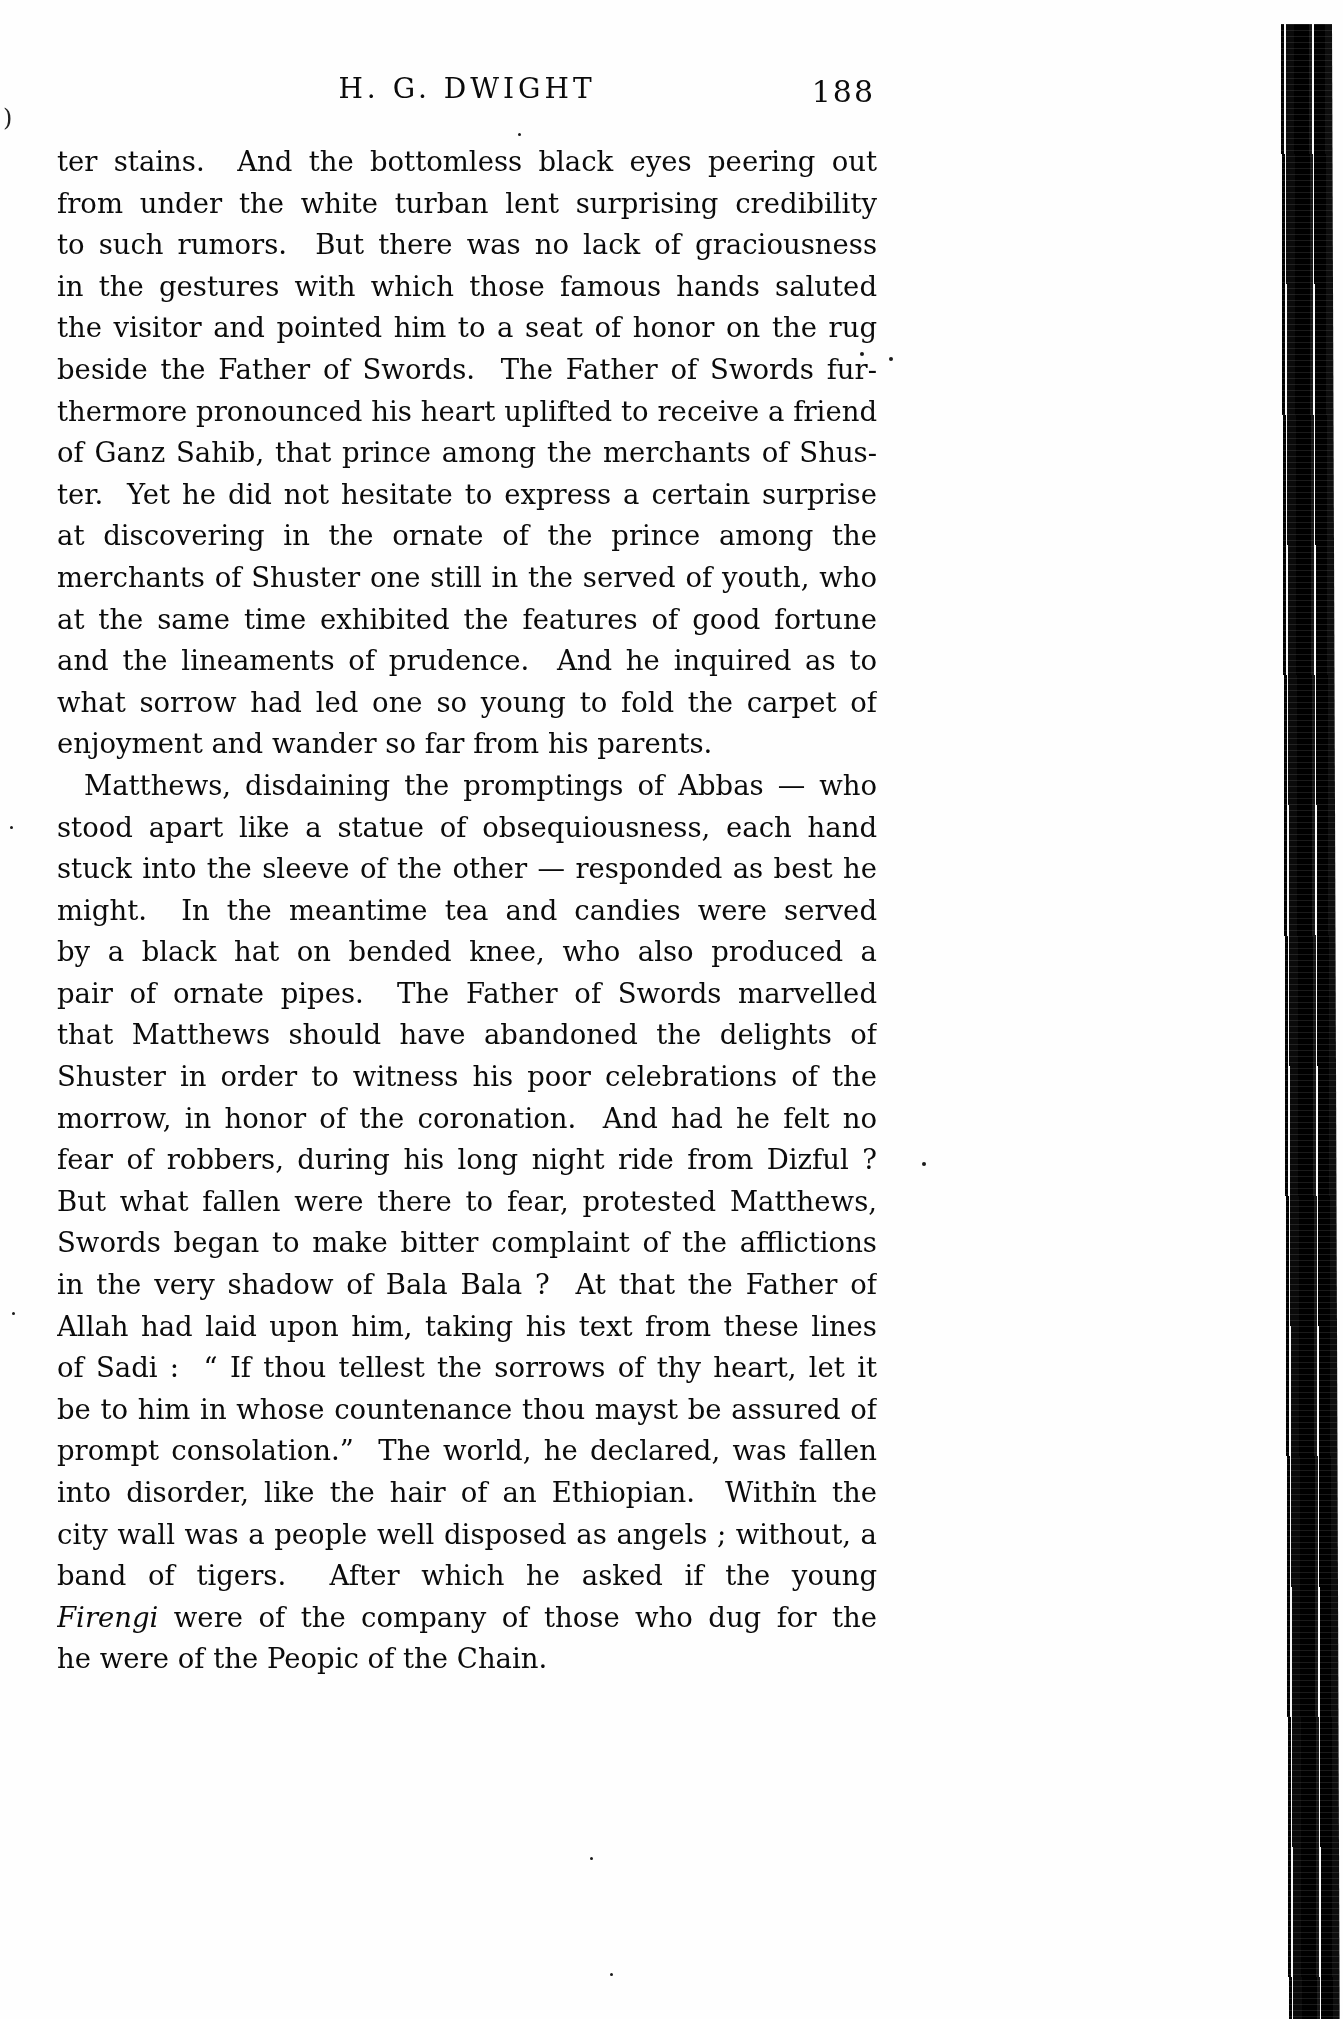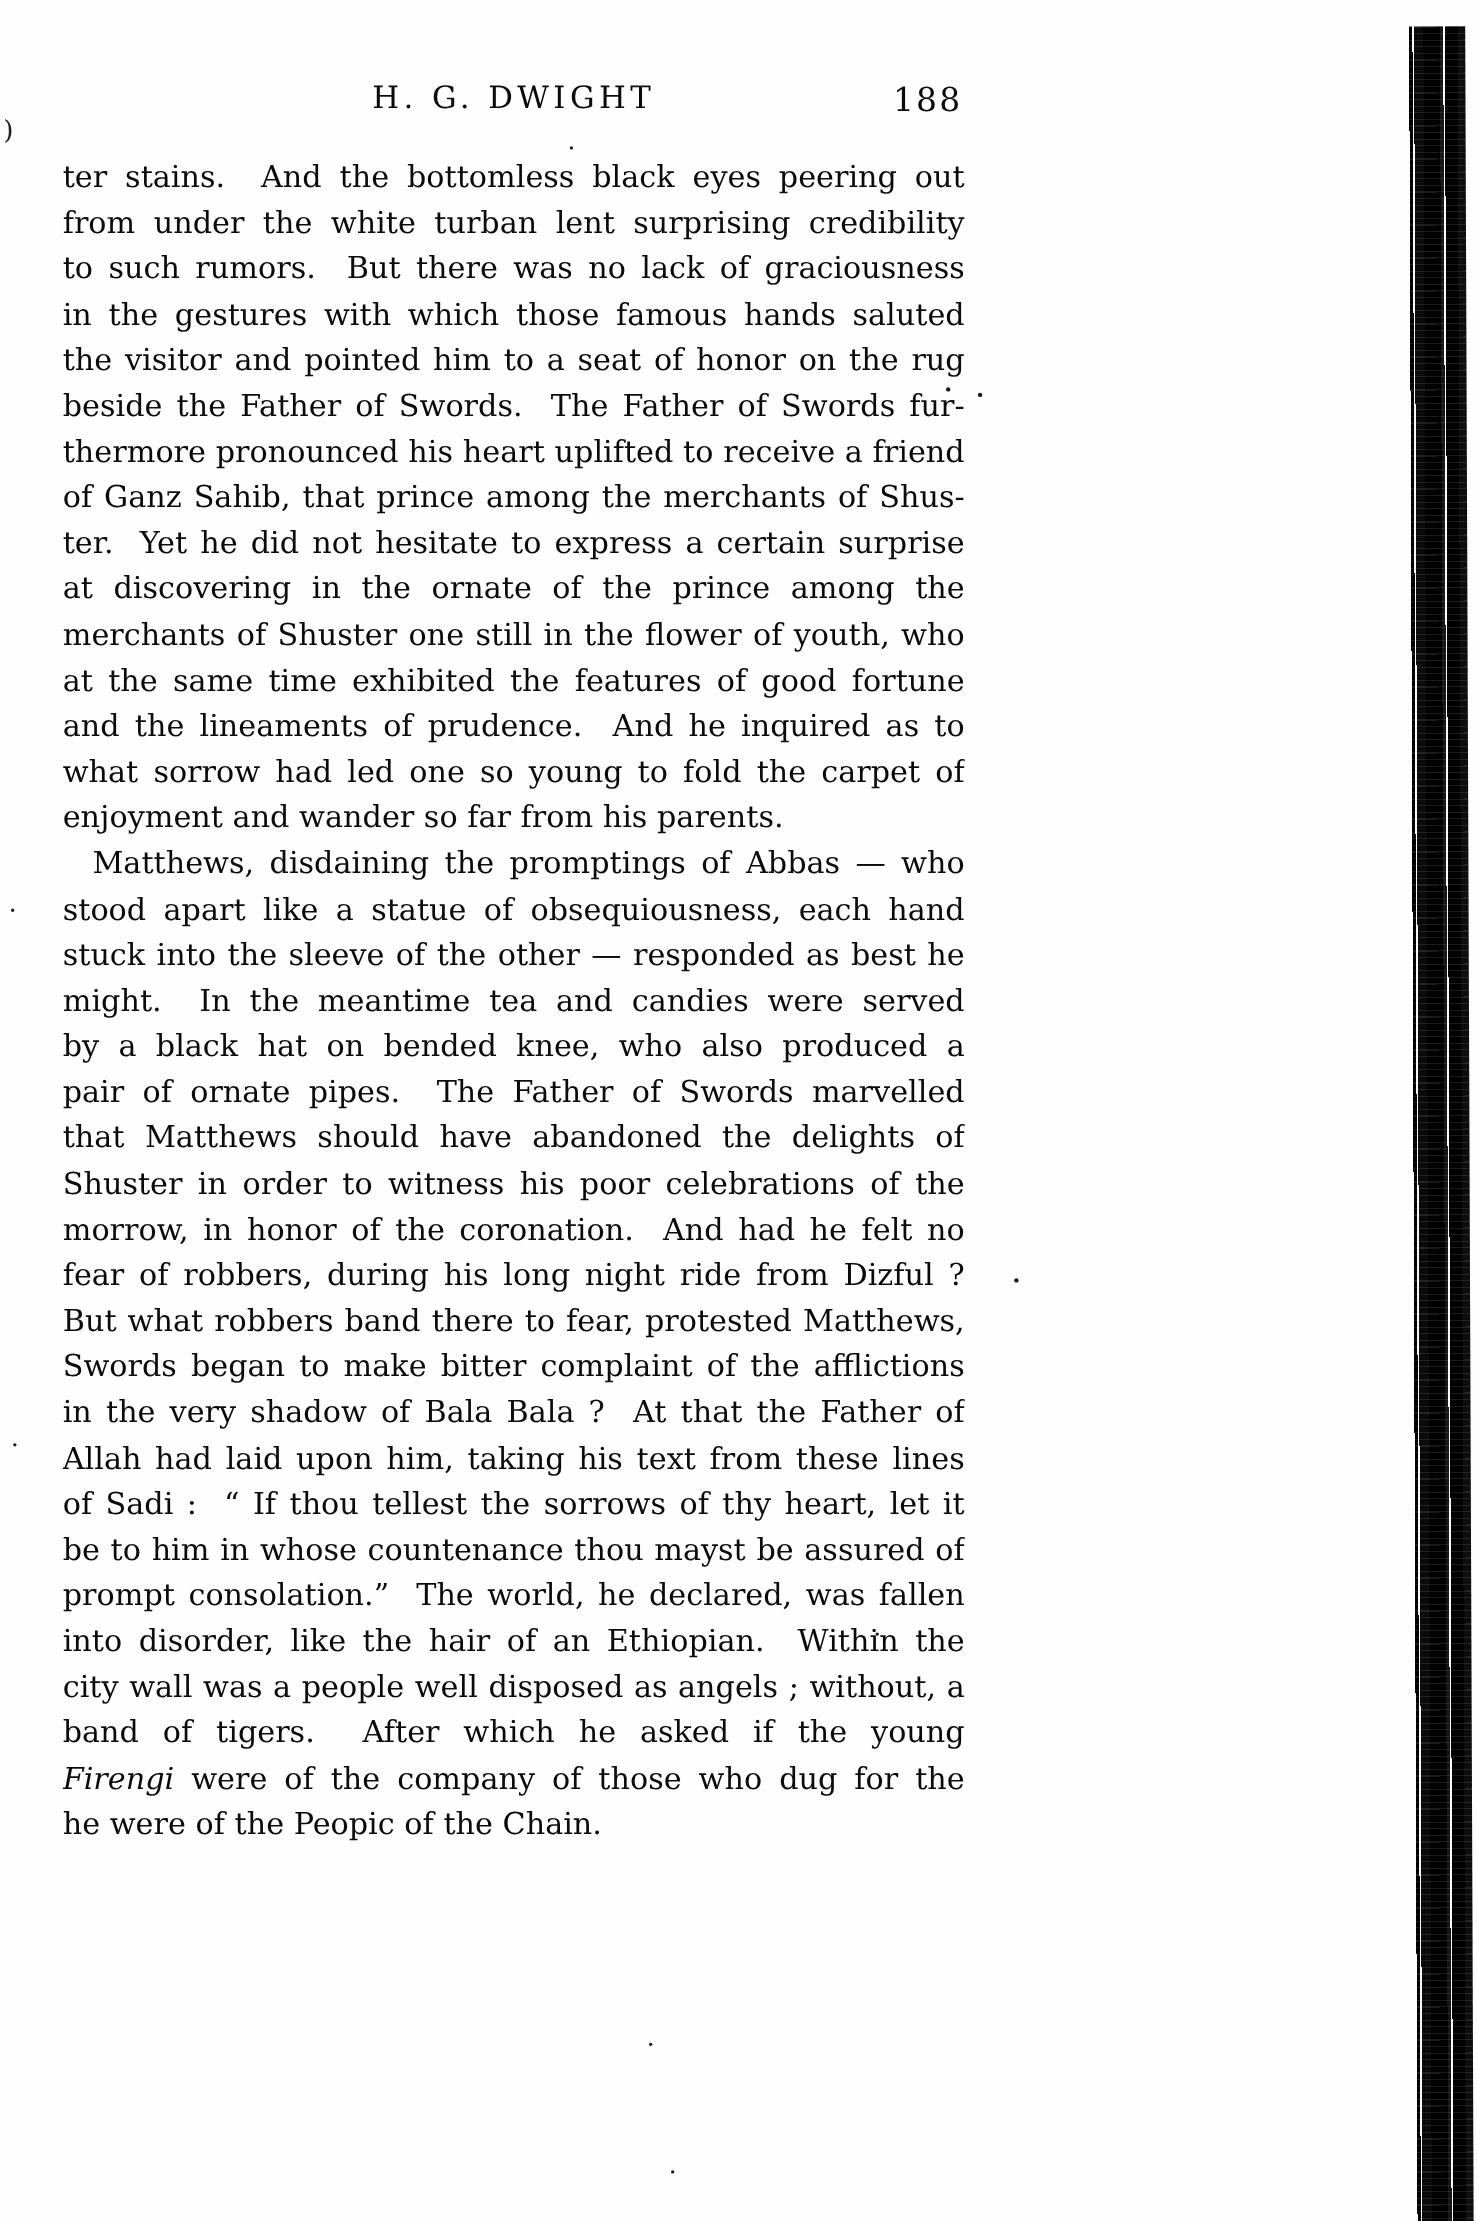--- a/index.html
+++ b/index.html
@@ -113,38 +113,38 @@
         <div class="line">ter stains.  And the bottomless black eyes peering out</div>
         <div class="line">from under the white turban lent surprising credibility</div>
         <div class="line">to such rumors.  But there was no lack of graciousness</div>
         <div class="line">in the gestures with which those famous hands saluted</div>
         <div class="line">the visitor and pointed him to a seat of honor on the rug</div>
         <div class="line">beside the Father of Swords.  The Father of Swords fur-</div>
         <div class="line">thermore pronounced his heart uplifted to receive a friend</div>
         <div class="line">of Ganz Sahib, that prince among the merchants of Shus-</div>
         <div class="line">ter.  Yet he did not hesitate to express a certain surprise</div>
         <div class="line">at discovering in the ornate of the prince among the</div>
-        <div class="line">merchants of Shuster one still in the flower of youth, who</div>
+        <div class="line">merchants of Shuster one still in the served of youth, who</div>
         <div class="line">at the same time exhibited the features of good fortune</div>
         <div class="line">and the lineaments of prudence.  And he inquired as to</div>
         <div class="line">what sorrow had led one so young to fold the carpet of</div>
         <div class="line last">enjoyment and wander so far from his parents.</div>
       </div>
       <div class="para indent">
         <div class="line">Matthews, disdaining the promptings of Abbas — who</div>
         <div class="line">stood apart like a statue of obsequiousness, each hand</div>
         <div class="line">stuck into the sleeve of the other — responded as best he</div>
         <div class="line">might.  In the meantime tea and candies were served</div>
         <div class="line">by a black hat on bended knee, who also produced a</div>
         <div class="line">pair of ornate pipes.  The Father of Swords marvelled</div>
         <div class="line">that Matthews should have abandoned the delights of</div>
         <div class="line">Shuster in order to witness his poor celebrations of the</div>
         <div class="line">morrow, in honor of the coronation.  And had he felt no</div>
         <div class="line">fear of robbers, during his long night ride from Dizful ?</div>
-        <div class="line">But what robbers band there to fear, protested Matthews,</div>
+        <div class="line">But what fallen were there to fear, protested Matthews,</div>
         <div class="line">Swords began to make bitter complaint of the afflictions</div>
         <div class="line">in the very shadow of Bala Bala ?  At that the Father of</div>
         <div class="line">Allah had laid upon him, taking his text from these lines</div>
         <div class="line">of Sadi :  “ If thou tellest the sorrows of thy heart, let it</div>
         <div class="line">be to him in whose countenance thou mayst be assured of</div>
         <div class="line">prompt consolation.”  The world, he declared, was fallen</div>
         <div class="line">into disorder, like the hair of an Ethiopian.  Within the</div>
         <div class="line">city wall was a people well disposed as angels ; without, a</div>
         <div class="line">band of tigers.  After which he asked if the young</div>
         <div class="line"><i>Firengi</i><span> were of the company of those who dug for the</span></div>

